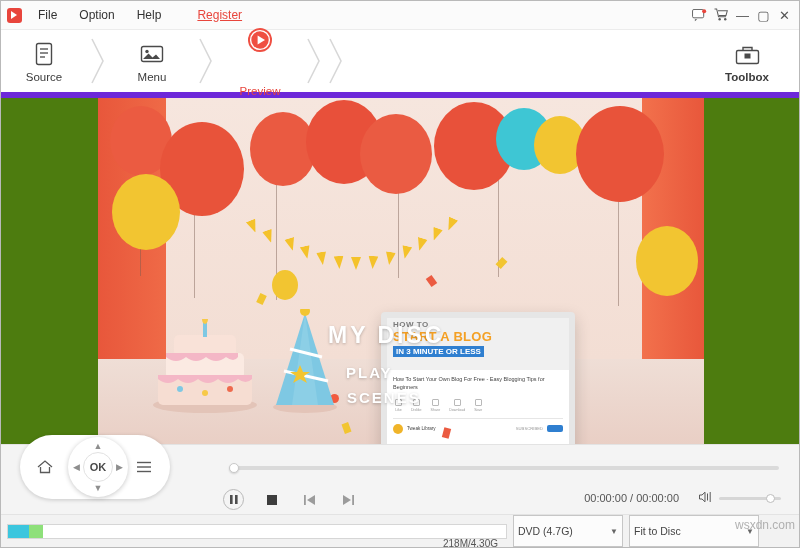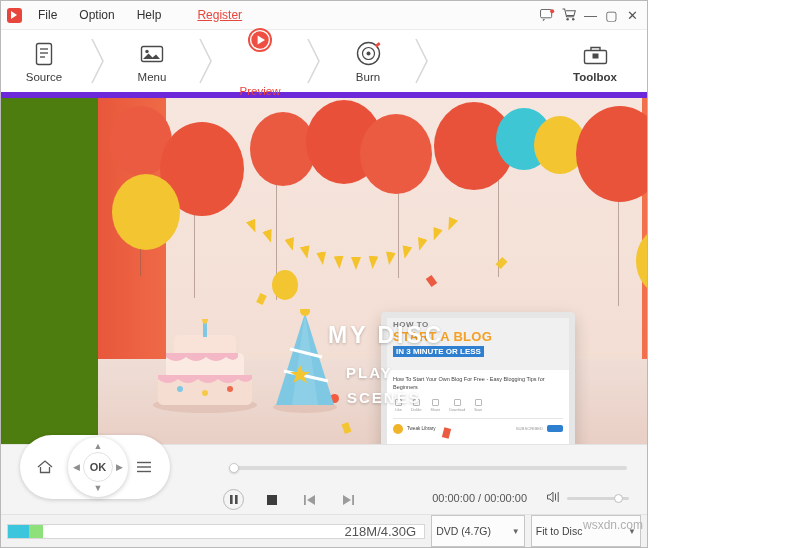--- a/index.html
+++ b/index.html
@@ -6,21 +6,21 @@
   html, body { margin:0; padding:0; }
   body {
     width:800px; height:548px;
     font-family:"Liberation Sans", sans-serif;
     font-size:12px;
     background:#ffffff;
     color:#333;
     overflow:hidden;
   }
   .app {
-    width:648px; height:548px;
+    width:800px; height:548px;
     border:1px solid #b9b9b9;
     display:flex; flex-direction:column;
     background:#f2f2f2;
     position:relative;
   }
 
   
   .titlebar {
     height:29px;
     background:#fbfbfb;
@@ -338,22 +338,22 @@
   .capacity {
     width:500px; height:15px;
     background:#ffffff;
     border:1px solid #d6d6d6;
     position:relative;
     display:flex; align-items:center;
   }
   .cap-fill-a { width:21px; height:13px; background:#3bc6de; }
   .cap-fill-b { width:14px; height:13px; background:#8ee07a; }
   .cap-text {
-    position:absolute; right:8px; top:0; line-height:13px;
-    font-size:13px; color:#555;
+    position:absolute; right:8px; top:12px; line-height:13px;
+    font-size:10px; color:#555;
   }
   .sel {
     height:17px;
     border:1px solid #c6c6c6;
     background:#fcfcfc;
     font-size:10.5px;
     color:#444;
     display:flex; align-items:center;
     padding:15px 4px;
     position:relative;
@@ -446,31 +446,20 @@
             <circle cx="14" cy="14" r="9.4" fill="none" stroke="#fff" stroke-width="1.4"></circle>
             <path d="M11.6 9.5 L19 14 L11.6 18.5 Z" fill="#fff"></path>
           </svg>
       </span>
       <span class="lbl">Preview</span>
     </div>
     <div class="chev">
       <svg width="16" height="48" viewBox="0 0 16 48">
           <path d="M2 2 L13 24 L2 46" fill="none" stroke="#d8d8d8" stroke-width="1.6"></path>
         </svg>
-    </div>
-    <div class="step">
-      <span class="ico">
-        <svg width="27" height="27" viewBox="0 0 27 27">
-            <circle cx="13.5" cy="13.5" r="11" fill="none" stroke="#4a4a4a" stroke-width="1.4"></circle>
-            <circle cx="13.5" cy="13.5" r="6" fill="none" stroke="#4a4a4a" stroke-width="1.2"></circle>
-            <circle cx="13.5" cy="13.5" r="2" fill="#4a4a4a"></circle>
-            <path d="M20 5 l4 -3 1.5 2.4 -4 3z" fill="#ef4f42"></path>
-          </svg>
-      </span>
-      <span class="lbl">Burn</span>
     </div>
     <div class="chev">
       <svg width="16" height="48" viewBox="0 0 16 48">
           <path d="M2 2 L13 24 L2 46" fill="none" stroke="#d8d8d8" stroke-width="1.6"></path>
         </svg>
     </div>
     <div class="step step-toolbox">
       <span class="ico">
         <svg width="27" height="26" viewBox="0 0 27 26">
             <rect x="2.5" y="9.5" width="22" height="13" rx="1.5" fill="#fff" stroke="#4a4a4a" stroke-width="1.4"></rect>

